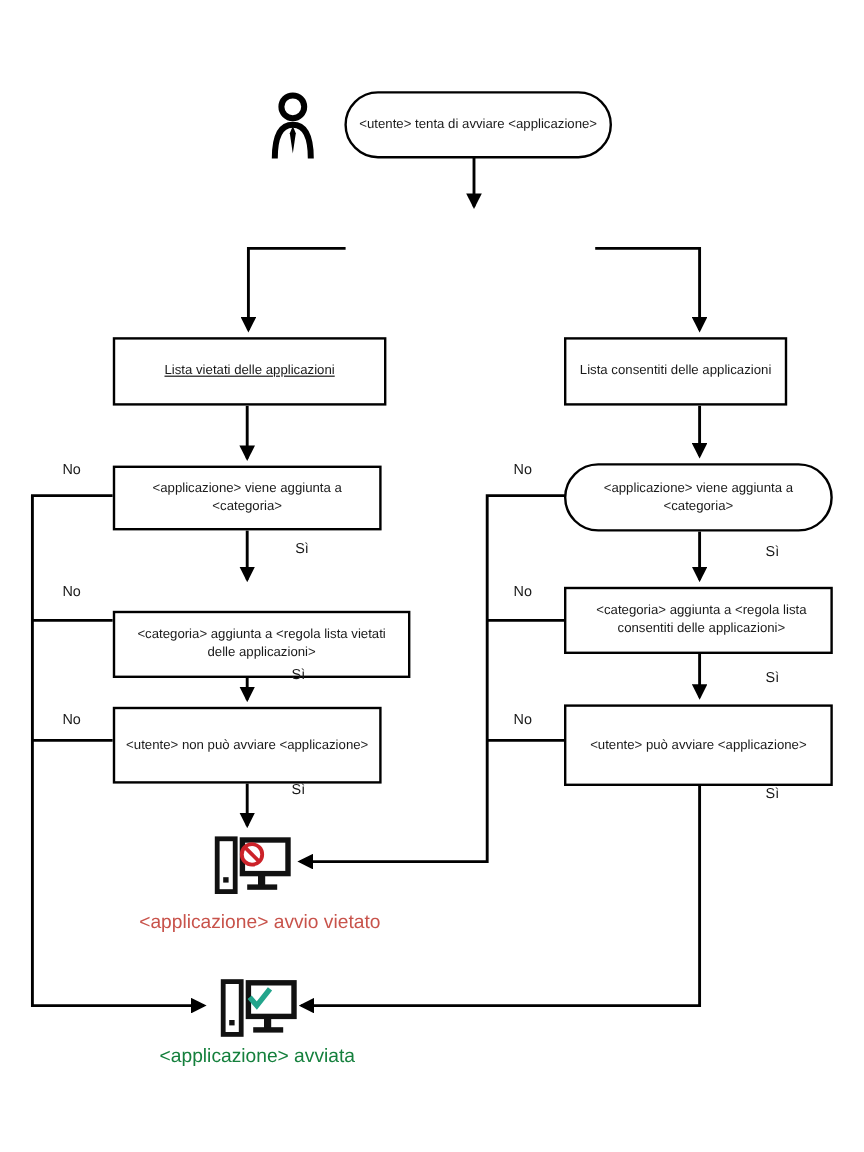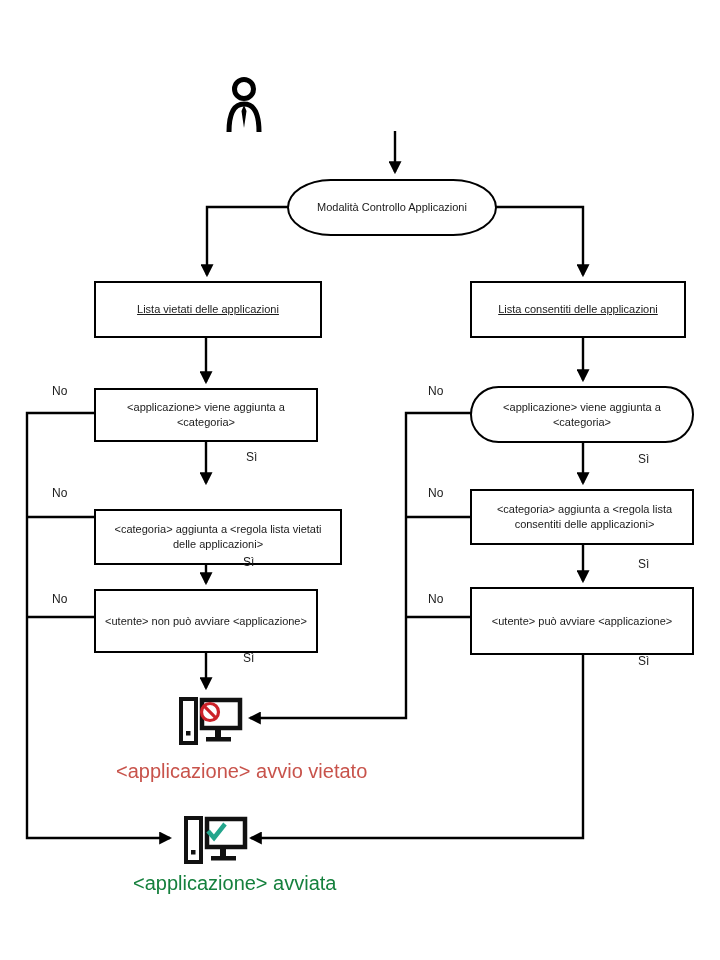--- a/index.html
+++ b/index.html
@@ -9,21 +9,21 @@
   }
   .layer{position:absolute;left:0;top:0;width:720px;height:960px;}
   .node{
     position:absolute;border:2.5px solid #000;background:#fff;
     display:flex;align-items:center;justify-content:center;text-align:center;
     font-size:11px;line-height:1.35;padding:3px 8px;box-sizing:border-box;
   }
   .stadium{border-radius:30px;}
   .oval{border-radius:46px / 30px;}
   .edge-label{position:absolute;font-size:12px;line-height:1;}
-  .result{position:absolute;font-size:20px;line-height:1;white-space:nowrap;}
+  .result{position:absolute;font-size:16px;line-height:1;white-space:nowrap;}
 </style>
 </head>
 <body>
 
 <div class="canvas">
 
   <svg class="layer" width="720" height="960" viewBox="0 0 720 960">
     <defs>
       <marker id="arr" viewBox="0 0 12 12" refX="10" refY="6" markerWidth="13" markerHeight="13" orient="auto" markerUnits="userSpaceOnUse">
         <path d="M0,0 L12,6 L0,12 Z" fill="#000"></path>
@@ -71,30 +71,30 @@
     <g>
       <rect x="186" y="818" width="15" height="44" fill="#fff" stroke="#111" stroke-width="4"></rect>
       <rect x="191" y="850" width="4.5" height="4.5" fill="#111" stroke="none"></rect>
       <rect x="207" y="819" width="38" height="28" fill="#fff" stroke="#111" stroke-width="4.5"></rect>
       <rect x="220" y="848" width="6" height="9" fill="#111"></rect>
       <rect x="211" y="856" width="25" height="4.5" fill="#111"></rect>
       <path d="M208,831 L214,838 L225,824" fill="none" stroke="#23a58c" stroke-width="4.5"></path>
     </g>
   </svg>
 
+  <div class="node stadium" style="left:287px;top:76px;width:223px;height:56px;">
+    <span>&lt;utente&gt; tenta di avviare &lt;applicazione&gt;</span>
+  </div>
 
-  <div class="node oval" style="left:287px;top:179px;width:210px;height:57px;">
-    <span>Modalità Controllo Applicazioni</span>
-  </div>
 
   <div class="node" style="left:94px;top:281px;width:228px;height:57px;text-decoration:underline;">
     <span>Lista vietati delle applicazioni</span>
   </div>
 
-  <div class="node" style="left:470px;top:281px;width:216px;height:57px;text-decoration:underline;">
+  <div class="node" style="left:470px;top:281px;width:186px;height:57px;">
     <span>Lista consentiti delle applicazioni</span>
   </div>
 
   <div class="node" style="left:94px;top:388px;width:224px;height:54px;">
     <span>&lt;applicazione&gt; viene aggiunta a &lt;categoria&gt;</span>
   </div>
 
   <div class="node stadium" style="left:470px;top:386px;width:224px;height:57px;">
     <span>&lt;applicazione&gt; viene aggiunta a &lt;categoria&gt;</span>
   </div>

